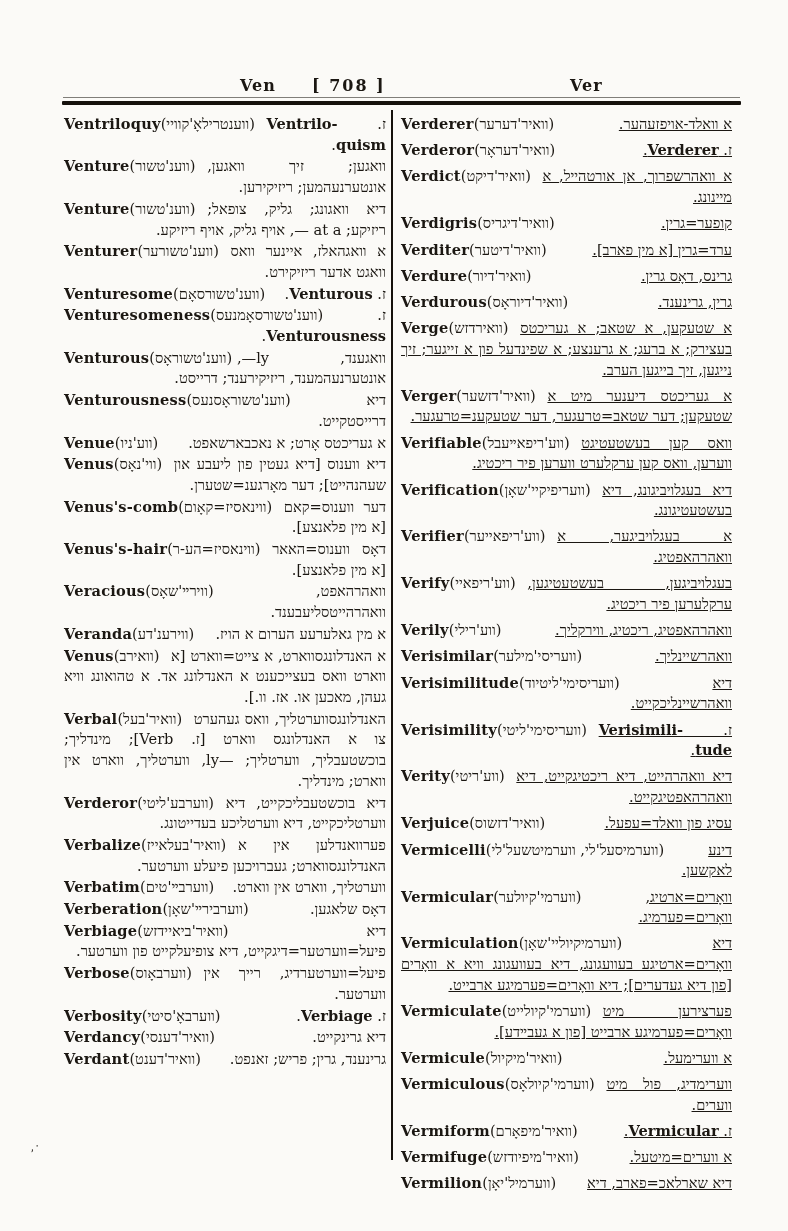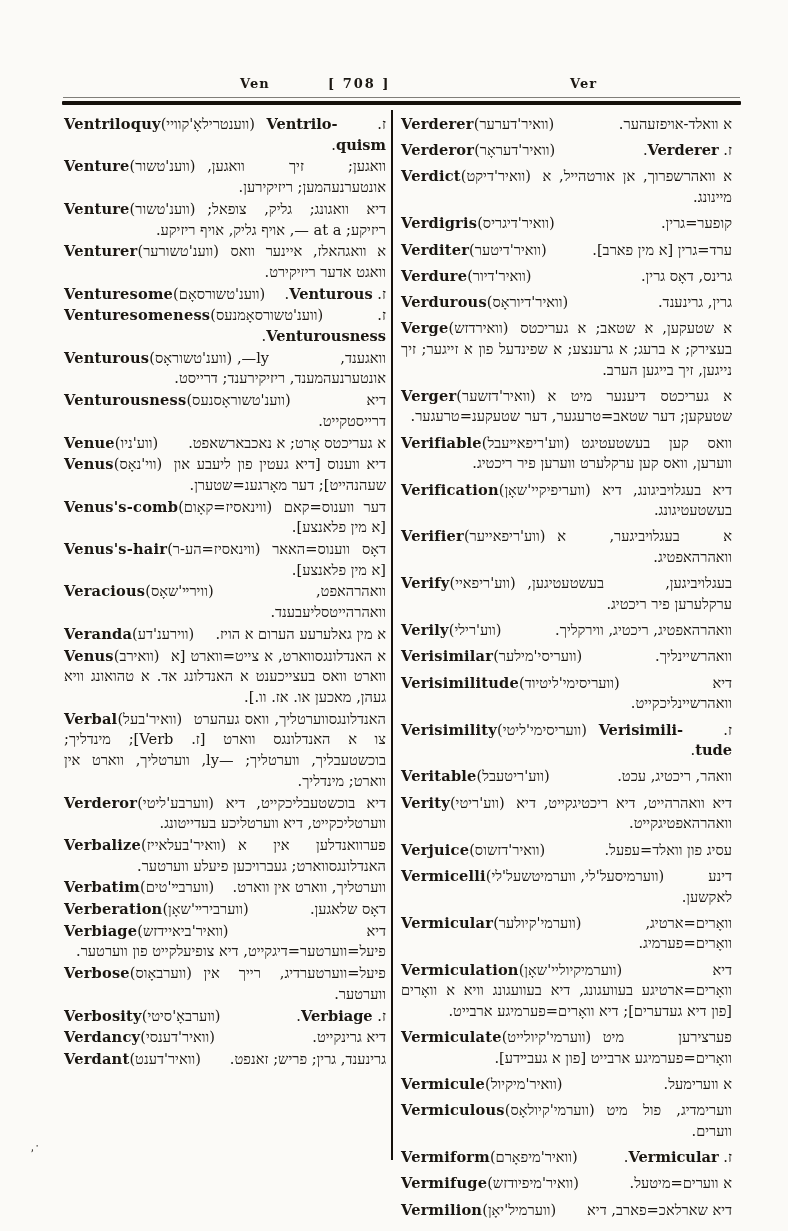--- a/index.html
+++ b/index.html
@@ -7,30 +7,30 @@
     width:788px;height:1231px;
     background:#fbfaf7;
     font-family:"DejaVu Serif","Liberation Serif",serif;
     color:#1b1712;
     overflow:hidden;
     position:relative;
     -webkit-font-smoothing:antialiased;
   }
   .scan-page{position:absolute;inset:0;}
   
-  .running-head{position:absolute;top:76px;left:0;width:788px;height:22px;font-size:13px;}
+  .running-head{position:absolute;top:76px;left:0;width:788px;height:22px;font-size:16px;}
   .running-head .hw-left{position:absolute;left:240px;font-weight:700;letter-spacing:1px;}
-  .running-head .pageno{position:absolute;left:328px;font-weight:700;letter-spacing:2px;}
+  .running-head .pageno{position:absolute;left:312px;font-weight:700;letter-spacing:2px;}
   .running-head .hw-right{position:absolute;left:570px;font-weight:700;letter-spacing:1px;}
   .rule-thin{position:absolute;top:97px;left:63px;width:677px;height:1px;background:#1b1712;opacity:.55;}
   .rule-thick{position:absolute;top:101px;left:62px;width:679px;height:4px;background:#15110c;border-radius:1px;}
   
   .col{position:absolute;top:114px;font-size:14.6px;line-height:20.7px;}
   .col-left{left:64px;width:322px;}
-  .col-right{left:401px;width:331px;}
+  .col-right{left:401px;width:331px;text-decoration:underline;}
   .col-divider{position:absolute;top:110px;left:391px;width:2px;height:1050px;background:#15110c;}
   
   .entry{direction:rtl;text-align:justify;margin:0 0 1px 0;}
   .col-right .entry{margin-bottom:5.5px;}
   .entry::after{content:"";display:block;clear:both;}
   .head{
     float:left;direction:ltr;unicode-bidi:isolate;
     white-space:nowrap;margin-right:7px;
   }
   .head b{font-weight:700;letter-spacing:.2px;}
@@ -93,21 +93,20 @@
       <div class="entry"><span class="head"><b>Verge</b><bdi class="translit" dir="rtl">&nbsp;(וואירדזש)</bdi></span><span class="def">א שטעקען, א שטאב; א געריכטס בעצירק; א ברעג; א גרענצע; א שפינדעל פון א זייגער; זיך נייגען, זיך בייגען הערב.</span></div>
       <div class="entry"><span class="head"><b>Verger</b><bdi class="translit" dir="rtl">&nbsp;(וואיר'דזשער)</bdi></span><span class="def">א געריכטס דיענער מיט א שטעקען; דער שטאב=טרעגער, דער שטעקענ=טרעגער.</span></div>
       <div class="entry"><span class="head"><b>Verifiable</b><bdi class="translit" dir="rtl">&nbsp;(ווע'ריפאײעבל)</bdi></span><span class="def">וואס קען בעשטעטיגט ווערען, וואס קען ערקלערט ווערען פיר ריכטיג.</span></div>
       <div class="entry"><span class="head"><b>Verification</b><bdi class="translit" dir="rtl">&nbsp;(וועריפיקיי'שאָן)</bdi></span><span class="def">דיא בעגלויביגונג, דיא בעשטעטיגונג.</span></div>
       <div class="entry"><span class="head"><b>Verifier</b><bdi class="translit" dir="rtl">&nbsp;(ווע'ריפאייער)</bdi></span><span class="def">א בעגלויביגער, א וואהרהאפטיג.</span></div>
       <div class="entry"><span class="head"><b>Verify</b><bdi class="translit" dir="rtl">&nbsp;(ווע'ריפאיי)</bdi></span><span class="def">בעגלויביגען, בעשטעטיגען, ערקלערען פיר ריכטיג.</span></div>
       <div class="entry"><span class="head"><b>Verily</b><bdi class="translit" dir="rtl">&nbsp;(ווע'רילי)</bdi></span><span class="def">וואהרהאפטיג, ריכטיג, ווירקליך.</span></div>
       <div class="entry"><span class="head"><b>Verisimilar</b><bdi class="translit" dir="rtl">&nbsp;(וועריסי'מילער)</bdi></span><span class="def">וואהרשיינליך.</span></div>
       <div class="entry"><span class="head"><b>Verisimilitude</b><bdi class="translit" dir="rtl">&nbsp;(וועריסימי'ליטיוד)</bdi></span><span class="def">דיא וואהרשיינליכקייט.</span></div>
       <div class="entry"><span class="head"><b>Verisimility</b><bdi class="translit" dir="rtl">&nbsp;(וועריסימי'ליטי)</bdi></span><span class="def">ז. <span class="ref"><bdi dir="ltr">Verisimili-tude</bdi></span>.</span></div>
-      <div class="entry"><span class="head"><b>Veritable</b><bdi class="translit" dir="rtl">&nbsp;(ווע'ריטעבל)</bdi></span><span class="def">וואהר, ריכטיג, עכט.</span></div>
       <div class="entry"><span class="head"><b>Verity</b><bdi class="translit" dir="rtl">&nbsp;(ווע'ריטי)</bdi></span><span class="def">דיא וואהרהייט, דיא ריכטיגקייט, דיא וואהרהאפטיגקייט.</span></div>
       <div class="entry"><span class="head"><b>Verjuice</b><bdi class="translit" dir="rtl">&nbsp;(וואיר'דזשוס)</bdi></span><span class="def">עסיג פון וואלד=עפעל.</span></div>
       <div class="entry"><span class="head"><b>Vermicelli</b><bdi class="translit" dir="rtl">&nbsp;(ווערמיסעל'לי, ווערמיטשעל'לי)</bdi></span><span class="def">דינע לאקשען.</span></div>
       <div class="entry"><span class="head"><b>Vermicular</b><bdi class="translit" dir="rtl">&nbsp;(ווערמי'קיולער)</bdi></span><span class="def">וואָרים=ארטיג, וואָרים=פערמיג.</span></div>
       <div class="entry"><span class="head"><b>Vermiculation</b><bdi class="translit" dir="rtl">&nbsp;(ווערמיקיוליי'שאָן)</bdi></span><span class="def">דיא וואָרים=ארטיגע בעוועגונג, דיא בעוועגונג וויא א וואָרים [פון דיא געדערים]; דיא וואָרים=פערמיגע ארבייט.</span></div>
       <div class="entry"><span class="head"><b>Vermiculate</b><bdi class="translit" dir="rtl">&nbsp;(ווערמי'קיולייט)</bdi></span><span class="def">פערצירען מיט וואָרים=פערמיגע ארבייט [פון א געבײדע].</span></div>
       <div class="entry"><span class="head"><b>Vermicule</b><bdi class="translit" dir="rtl">&nbsp;(וואיר'מיקיול)</bdi></span><span class="def">א ווערימעל.</span></div>
       <div class="entry"><span class="head"><b>Vermiculous</b><bdi class="translit" dir="rtl">&nbsp;(ווערמי'קיולאָס)</bdi></span><span class="def">ווערימדיג, פול מיט ווערים.</span></div>
       <div class="entry"><span class="head"><b>Vermiform</b><bdi class="translit" dir="rtl">&nbsp;(וואיר'מיפאָרם)</bdi></span><span class="def">ז. <span class="ref"><bdi dir="ltr">Vermicular</bdi></span>.</span></div>
       <div class="entry"><span class="head"><b>Vermifuge</b><bdi class="translit" dir="rtl">&nbsp;(וואיר'מיפיודזש)</bdi></span><span class="def">א ווערים=מיטעל.</span></div>

